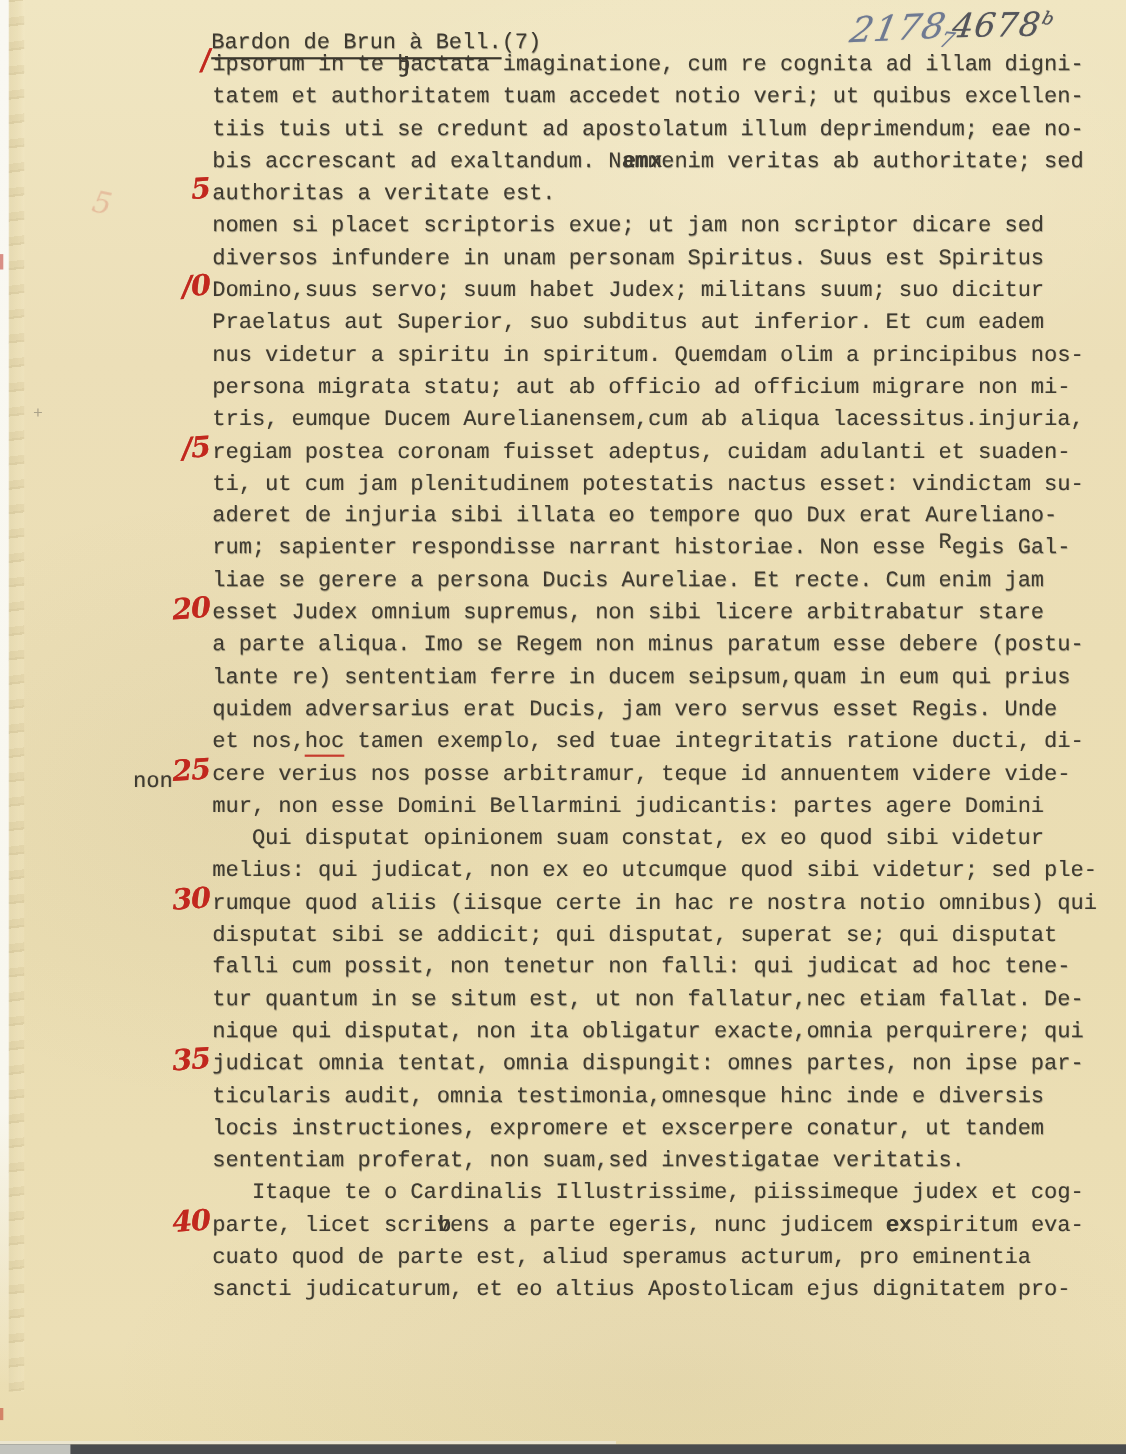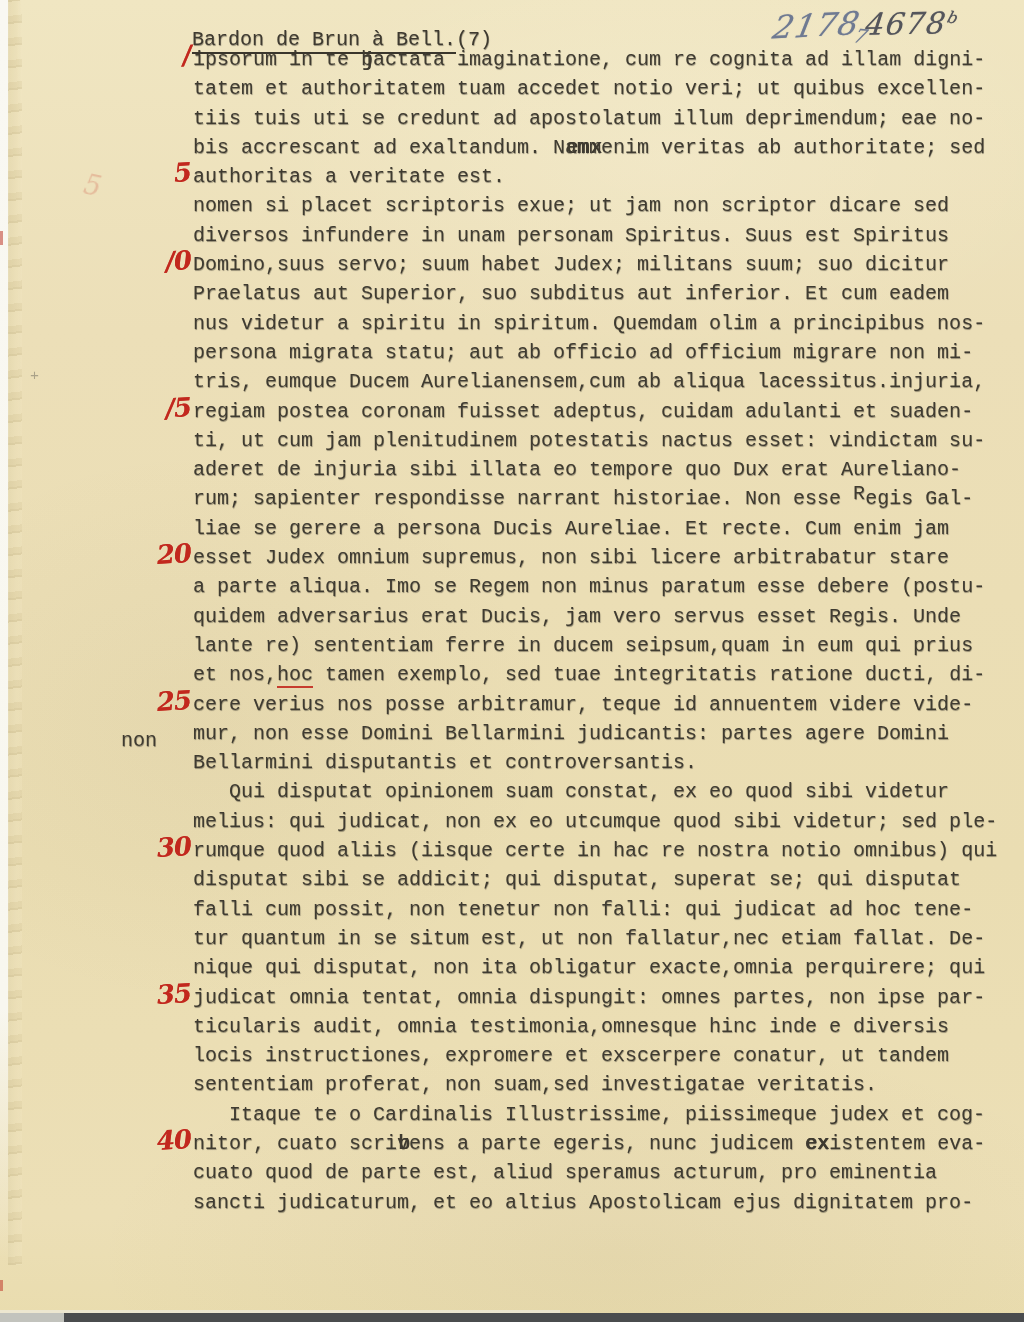--- a/index.html
+++ b/index.html
@@ -42,21 +42,21 @@
     text-shadow:0 0 .8px rgba(84,85,91,.6);}
   .hw-sub{display:inline-block;font-size:19px;transform:translateY(9px) rotate(8deg);margin-left:-2px;}
   .hw-sup{display:inline-block;font-size:16px;transform:translateY(-10px) rotate(10deg);margin-left:1px;}
 
   
   .ghost{position:absolute;left:84px;top:170px;font-family:"DejaVu Serif",serif;font-style:italic;
     font-size:27px;color:#c2281e;opacity:.20;transform:rotate(12deg);filter:blur(.6px);}
   .pencil{position:absolute;left:30px;top:368px;font-size:15px;color:#6b675c;opacity:.5;}
 
   
-  .margin-note{position:absolute;left:121px;top:729px;font-size:20px;color:#3f3b31;
+  .margin-note{position:absolute;left:121px;top:699px;font-size:20px;color:#3f3b31;
     text-shadow:.4px .5px .7px rgba(63,59,49,.5);}
 
   
   .body-lines{position:absolute;left:193px;top:45px;font-size:20px;color:#3f3b31;}
   .line{position:relative;height:29.3px;line-height:29.3px;white-space:pre;
     text-shadow:.4px .5px .7px rgba(63,59,49,.48);}
   .line.indent{padding-left:36px;}
   .lineno{position:absolute;width:36px;left:-38px;top:-3px;text-align:right;
     font-family:"DejaVu Serif","Liberation Serif",serif;font-style:italic;font-weight:700;
     font-size:26px;color:#c2281e;text-shadow:0 0 .6px rgba(194,40,30,.7);
@@ -98,39 +98,38 @@
       <div class="line"><span>nus videtur a spiritu in spiritum. Quemdam olim a principibus nos-</span></div>
       <div class="line"><span>persona migrata statu; aut ab officio ad officium migrare non mi-</span></div>
       <div class="line"><span>tris, eumque Ducem Aurelianensem,cum ab aliqua lacessitus.injuria,</span></div>
       <div class="line"><span class="lineno">/5</span><span>regiam postea coronam fuisset adeptus, cuidam adulanti et suaden-</span></div>
       <div class="line"><span>ti, ut cum jam plenitudinem potestatis nactus esset: vindictam su-</span></div>
       <div class="line"><span>aderet de injuria sibi illata eo tempore quo Dux erat Aureliano-</span></div>
       <div class="line"><span>rum; sapienter respondisse narrant historiae. Non esse </span><span class="up">R</span><span>egis Gal-</span></div>
       <div class="line"><span>liae se gerere a persona Ducis Aureliae. Et recte. Cum enim jam</span></div>
       <div class="line"><span class="lineno">20</span><span>esset Judex omnium supremus, non sibi licere arbitrabatur stare</span></div>
       <div class="line"><span>a parte aliqua. Imo se Regem non minus paratum esse debere (postu-</span></div>
+      <div class="line"><span>lante re) sententiam ferre in ducem seipsum,quam in eum qui prius</span></div>
       <div class="line"><span>quidem adversarius erat Ducis, jam vero servus esset Regis. Unde</span></div>
-      <div class="line"><span>lante re) sententiam ferre in ducem seipsum,quam in eum qui prius</span></div>
       <div class="line"><span>et nos,</span><span class="ul">hoc</span><span> tamen exemplo, sed tuae integritatis ratione ducti, di-</span></div>
       <div class="line"><span class="lineno">25</span><span>cere verius nos posse arbitramur, teque id annuentem videre vide-</span></div>
       <div class="line"><span>mur, non esse Domini Bellarmini judicantis: partes agere Domini</span></div>
-      <div class="line"><span>Bellarmini disputantis et controversantis.</span></div>
       <div class="line indent"><span>Qui disputat opinionem suam constat, ex eo quod sibi videtur</span></div>
       <div class="line"><span>melius: qui judicat, non ex eo utcumque quod sibi videtur; sed ple-</span></div>
       <div class="line"><span class="lineno">30</span><span>rumque quod aliis (iisque certe in hac re nostra notio omnibus) qui</span></div>
       <div class="line"><span>disputat sibi se addicit; qui disputat, superat se; qui disputat</span></div>
       <div class="line"><span>falli cum possit, non tenetur non falli: qui judicat ad hoc tene-</span></div>
       <div class="line"><span>tur quantum in se situm est, ut non fallatur,nec etiam fallat. De-</span></div>
       <div class="line"><span>nique qui disputat, non ita obligatur exacte,omnia perquirere; qui</span></div>
       <div class="line"><span class="lineno">35</span><span>judicat omnia tentat, omnia dispungit: omnes partes, non ipse par-</span></div>
       <div class="line"><span>ticularis audit, omnia testimonia,omnesque hinc inde e diversis</span></div>
       <div class="line"><span>locis instructiones, expromere et exscerpere conatur, ut tandem</span></div>
       <div class="line"><span>sententiam proferat, non suam,sed investigatae veritatis.</span></div>
       <div class="line indent"><span>Itaque te o Cardinalis Illustrissime, piissimeque judex et cog-</span></div>
-      <div class="line"><span class="lineno">40</span><span>nitor, cuato scri</span><span class="ot"><span class="ot-base">v</span><span class="ot-top">b</span></span><span>ens a parte egeris, nunc judicem </span><span class="b">ex</span><span>istentem eva-</span></div>
+      <div class="line"><span class="lineno">40</span><span>parte, licet scri</span><span class="ot"><span class="ot-base">v</span><span class="ot-top">b</span></span><span>ens a parte egeris, nunc judicem </span><span class="b">ex</span><span>spiritum eva-</span></div>
       <div class="line"><span>cuato quod de parte est, aliud speramus acturum, pro eminentia</span></div>
       <div class="line"><span>sancti judicaturum, et eo altius Apostolicam ejus dignitatem pro-</span></div>
     </div>
 
   <div class="red-sliver"></div>
   <div class="red-fleck"></div>
   <div class="bottom-sliver"></div>
   <div class="bottom-dark"></div>
   <div class="bottom-light"></div>
 </div>

